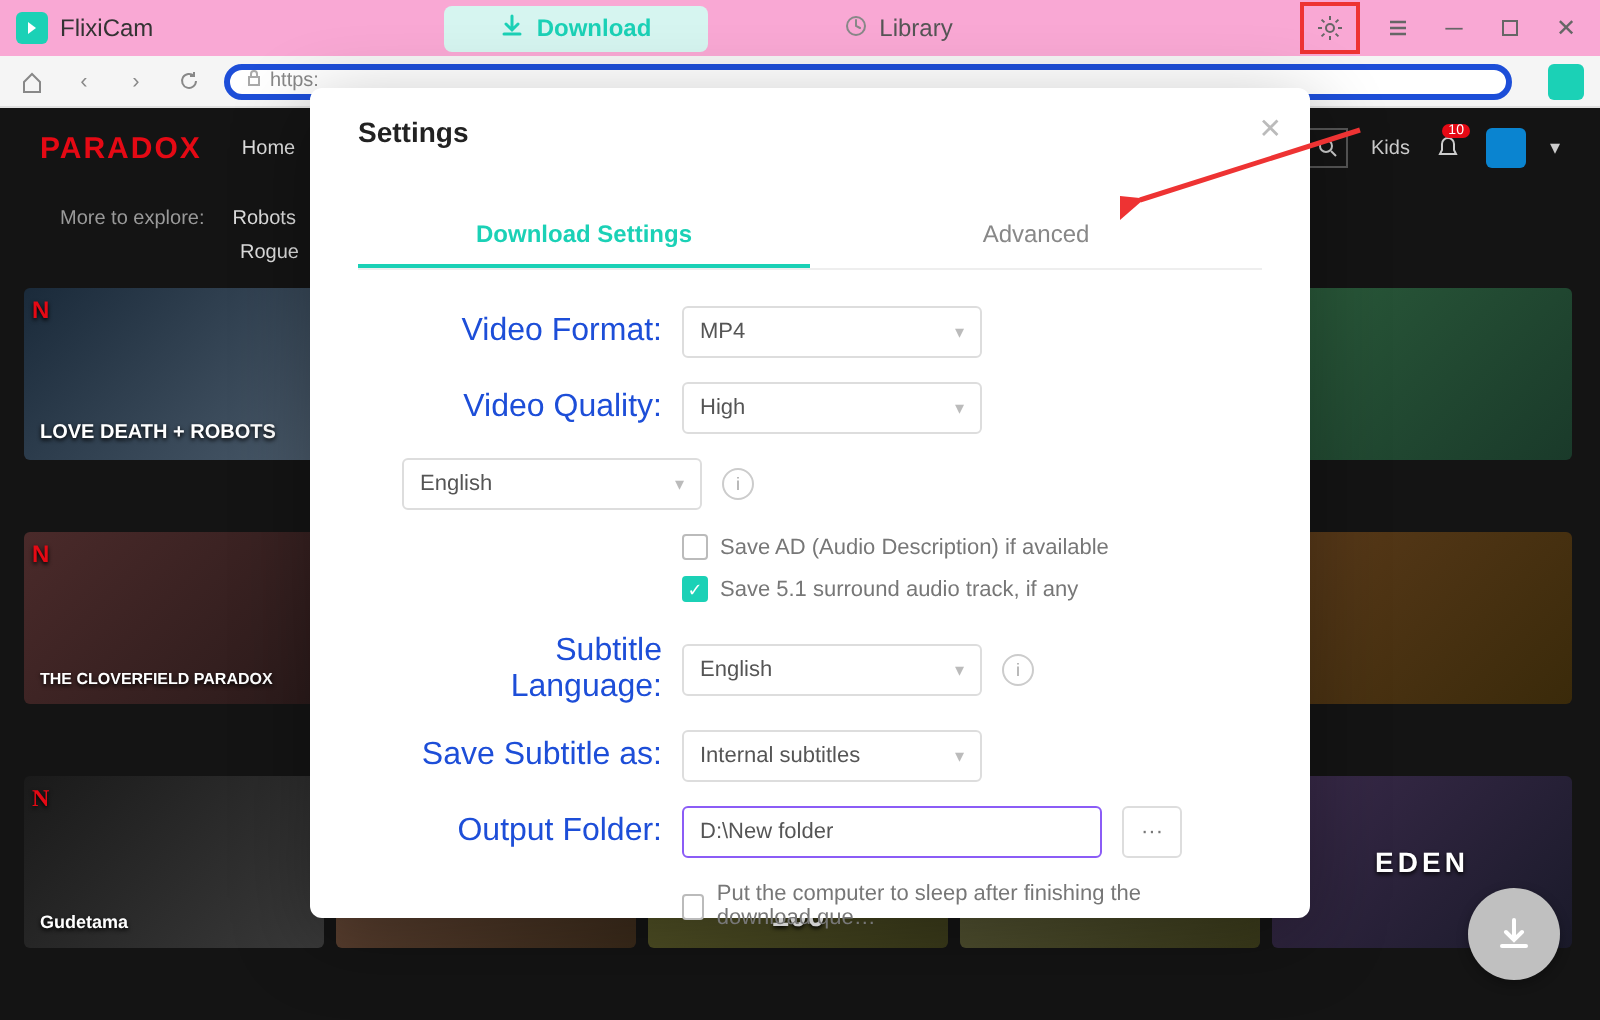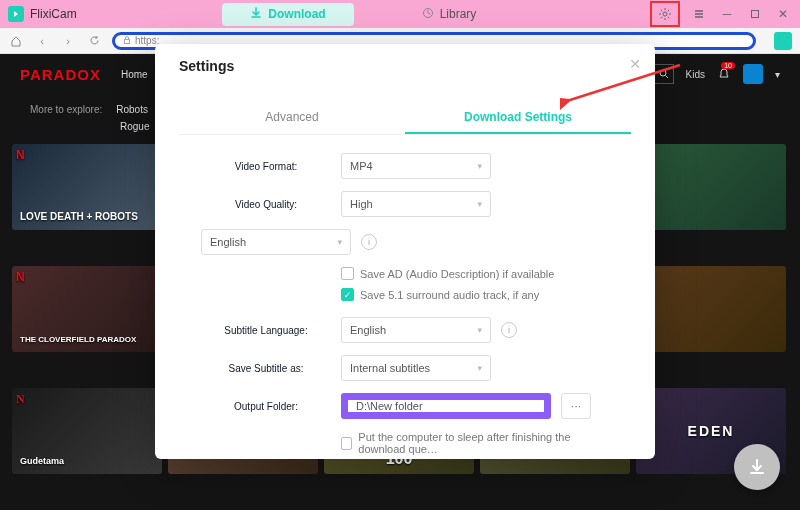--- a/index.html
+++ b/index.html
@@ -51,28 +51,28 @@
 .arrow { position: absolute; top: 60px; left: 560px; z-index: 20; pointer-events: none; }
 
 .modal { position: absolute; top: 44px; left: 155px; width: 500px; height: 415px; background: #fff; border-radius: 6px; box-shadow: 0 10px 40px rgba(0,0,0,.3); z-index: 10; padding: 14px 24px; }
 .modal-title { font-size: 14px; font-weight: 600; color: #222; }
 .modal-close { position: absolute; top: 12px; right: 14px; color: #bbb; font-size: 14px; }
 .modal-tabs { display: flex; margin-top: 28px; border-bottom: 1px solid #eee; }
 .modal-tab { flex: 1; text-align: center; padding: 8px 0; font-size: 12px; color: #888; }
 .modal-tab.active { color: #1bd1b6; font-weight: 600; border-bottom: 2px solid #1bd1b6; }
 .form { padding: 18px 22px 0; }
 .frow { display: flex; align-items: center; margin-bottom: 12px; gap: 10px; }
-.flabel { width: 130px; text-align: center; font-size: 10px; color: #0f172a; }
+.flabel { width: 130px; text-align: right; font-size: 16px; color: #1d4ed8; }
 .fselect { width: 150px; height: 26px; border: 1px solid #ddd; border-radius: 3px; display: flex; align-items: center; justify-content: space-between; padding: 0 8px; font-size: 11px; color: #555; background: #fff; }
 .fselect .chev { color: #bbb; font-size: 9px; }
 .finfo { width: 16px; height: 16px; border: 1px solid #ccc; border-radius: 50%; display: flex; align-items: center; justify-content: center; font-size: 9px; color: #aaa; }
 .fcheck-row { display: flex; align-items: center; gap: 6px; margin-left: 140px; margin-bottom: 8px; font-size: 11px; color: #777; }
 .fcheckbox { width: 13px; height: 13px; border: 1px solid #bbb; border-radius: 2px; display: inline-flex; align-items: center; justify-content: center; background: #fff; font-size: 9px; color: #fff; }
 .fcheckbox.checked { background: #1bd1b6; border-color: #1bd1b6; }
-.foutput { width: 210px; height: 26px; border: 7px solid #8b5cf6; border-radius: 3px; padding: 0 8px; font-size: 11px; color: #555; display: flex; align-items: center; }
+.foutput { width: 210px; height: 26px; border: 1px solid #8b5cf6; border-radius: 3px; padding: 0 8px; font-size: 11px; color: #555; display: flex; align-items: center; }
 .fbrowse { width: 30px; height: 26px; border: 1px solid #ddd; border-radius: 3px; display: flex; align-items: center; justify-content: center; font-size: 11px; color: #777; }
 .fcheck-last { margin-top: 10px; margin-left: 140px; display: flex; align-items: center; gap: 6px; font-size: 11px; color: #777; }
 </style>
 </head>
 <body>
 
 <div class="titlebar">
   <div class="titlebar-logo">
     <svg viewBox="0 0 10 10">
         <path d="M3 2 L7 5 L3 8 Z" fill="#fff"></path>
@@ -236,22 +236,22 @@
       </marker>
     </defs>
   <line x1="10" y1="40" x2="120" y2="5" stroke="#e33" stroke-width="2.5" marker-start="url(#ah)"></line>
 </svg>
 
 <div class="modal">
   <div class="modal-title">Settings</div>
   <div class="modal-close">✕</div>
 
   <div class="modal-tabs">
+    <div class="modal-tab active"><span>Download Settings</span></div>
     <div class="modal-tab"><span>Advanced</span></div>
-    <div class="modal-tab active"><span>Download Settings</span></div>
   </div>
 
   <div class="form">
 
     <div class="frow">
       <div class="flabel">Video Format:</div>
       <div class="fselect">
         <span>MP4</span>
         <span class="chev">▾</span>
       </div>

